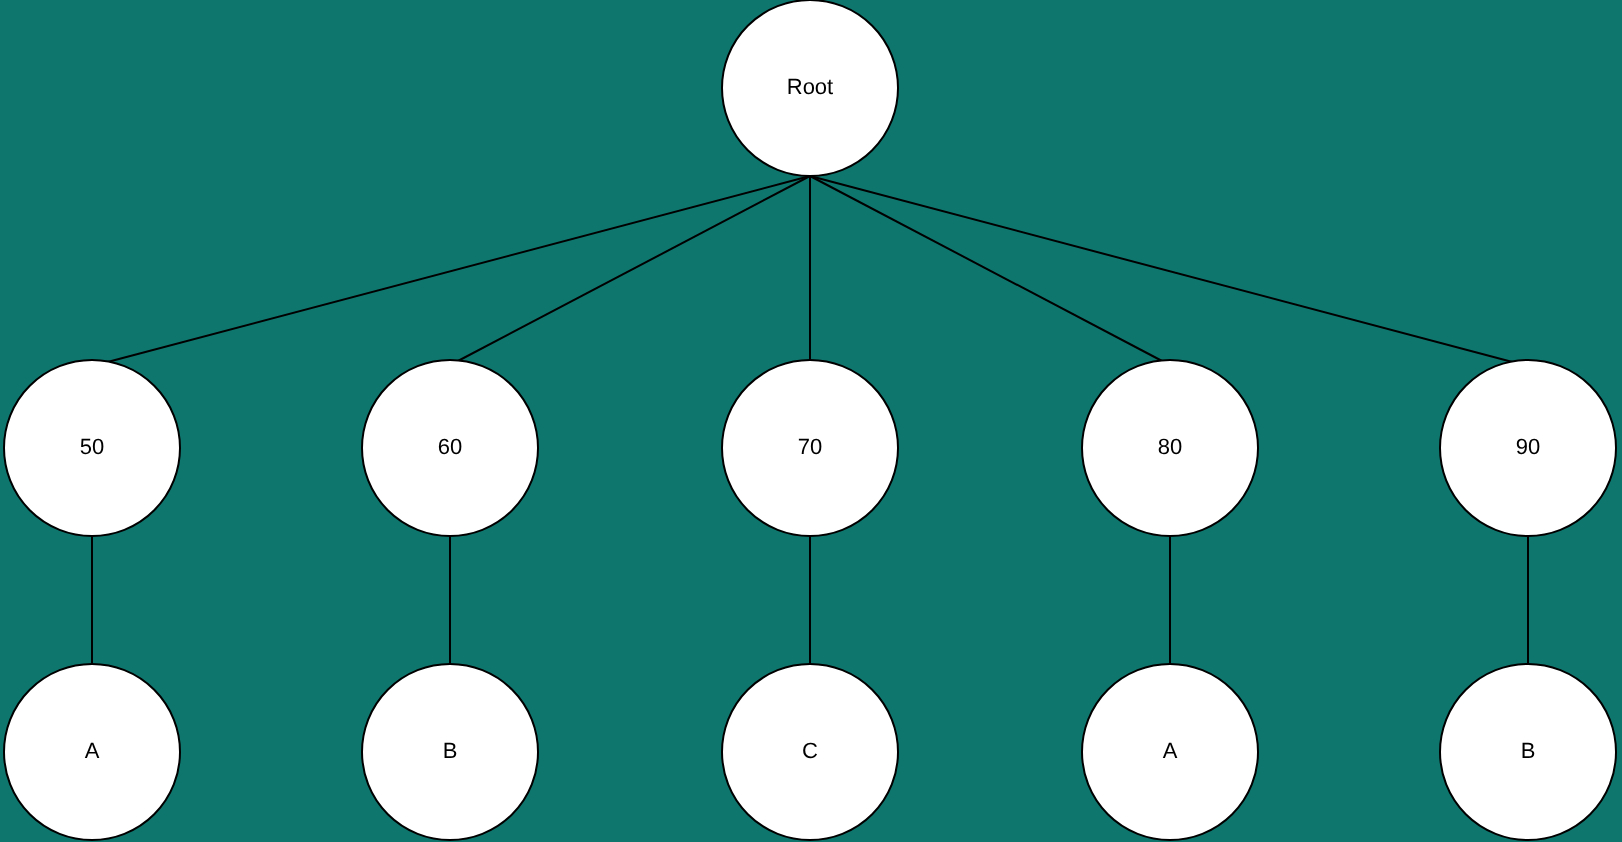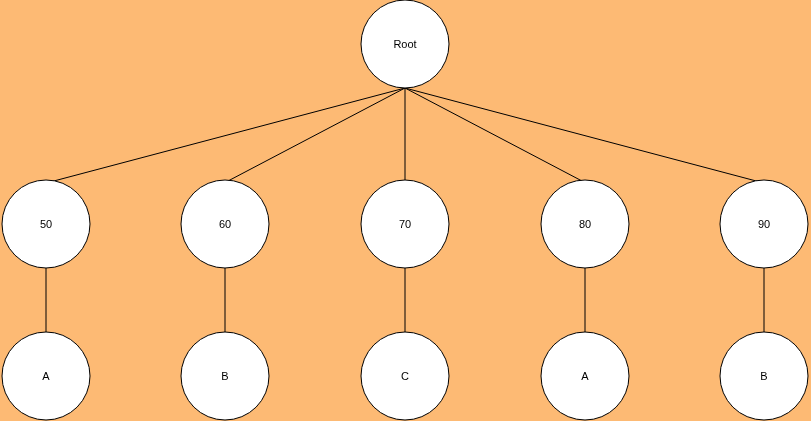--- a/index.html
+++ b/index.html
@@ -10,21 +10,21 @@
   body {
     width: 811px;
     height: 421px;
     overflow: hidden;
     font-family: "Liberation Sans", sans-serif;
   }
   #diagram-canvas {
     position: relative;
     width: 811px;
     height: 421px;
-    background: #fdba74;
+    background: #0f766e;
   }
   svg.tree-svg {
     position: absolute;
     top: 0;
     left: 0;
     width: 811px;
     height: 421px;
     display: block;
   }
   .node-circle {

